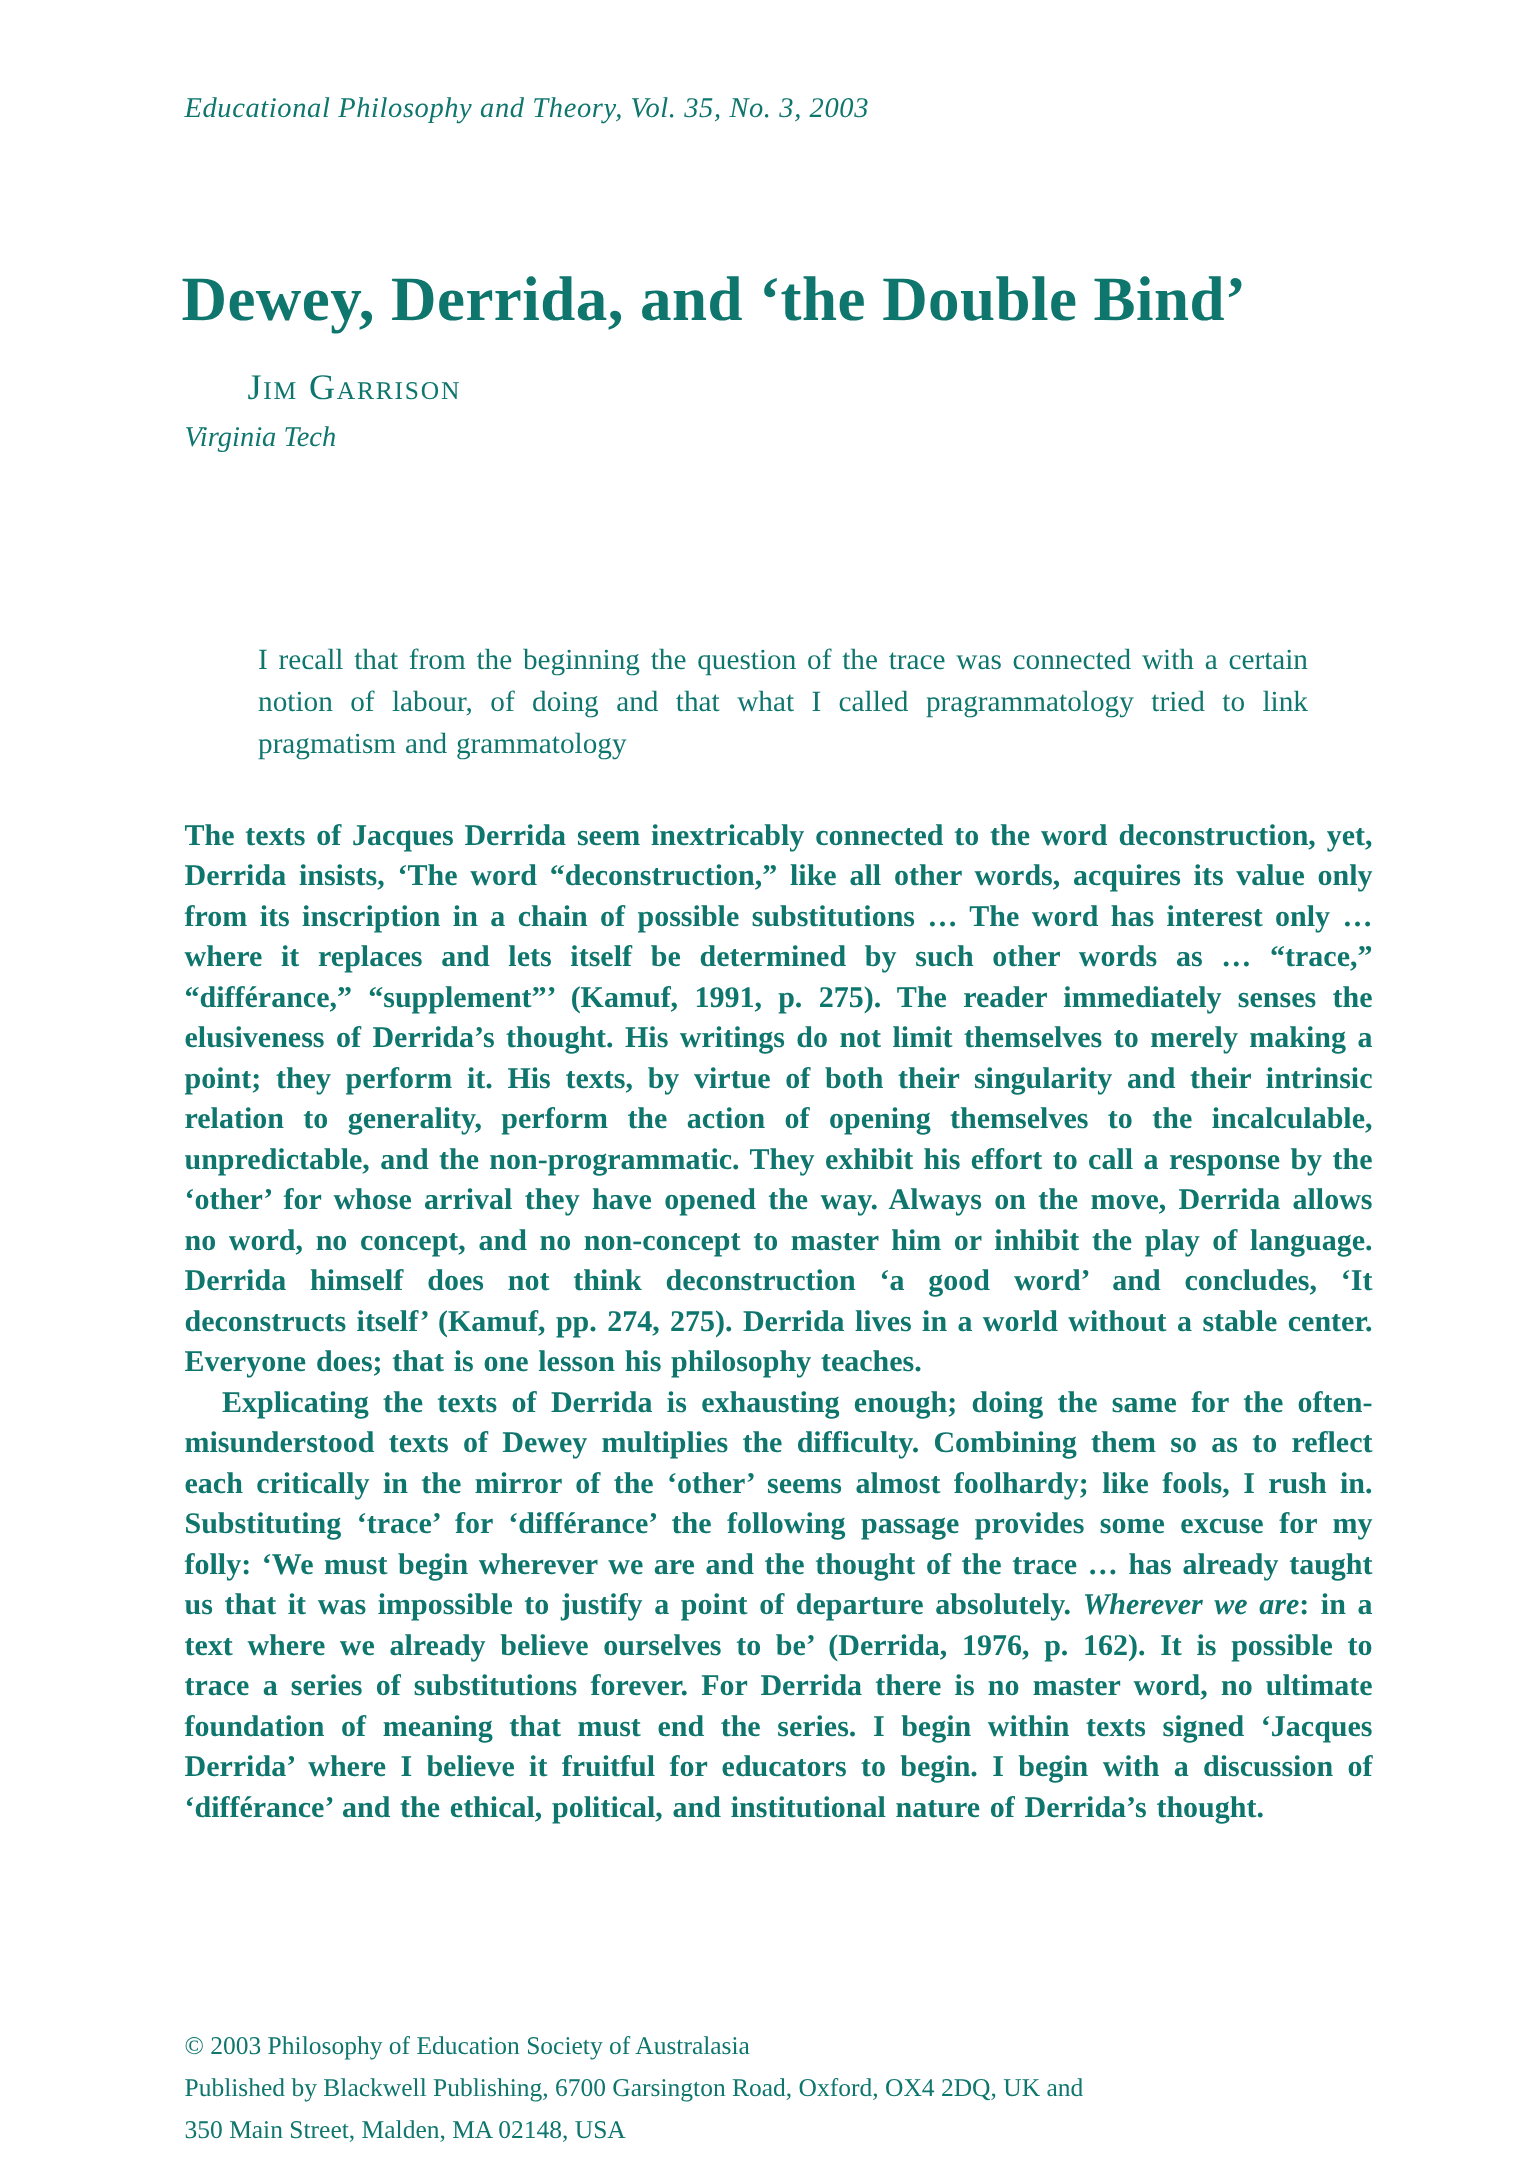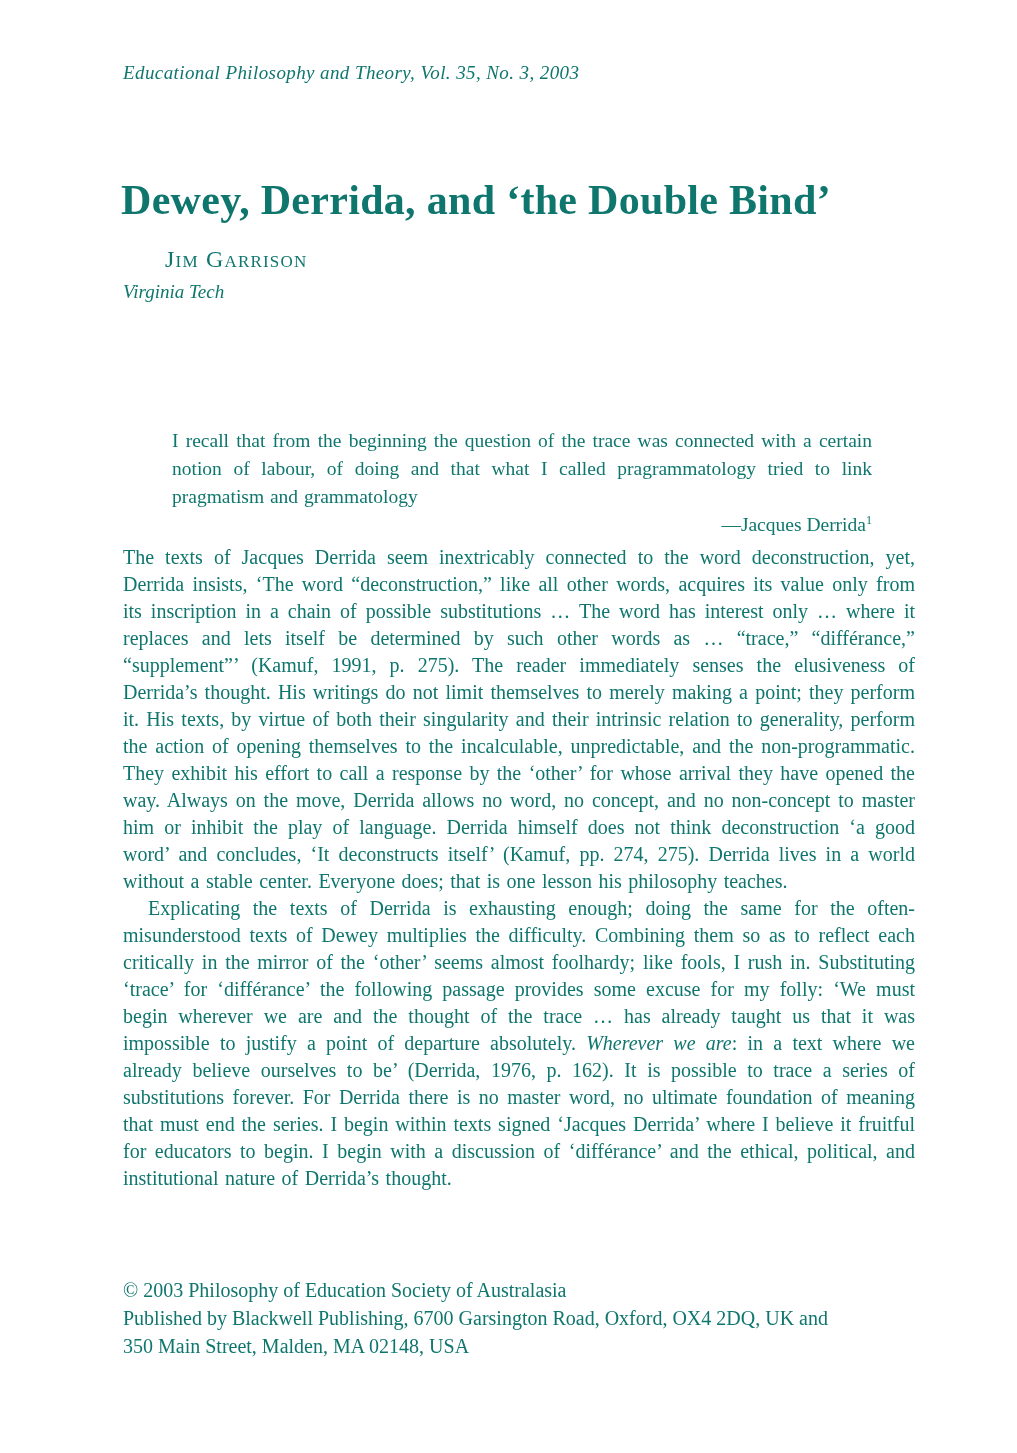--- a/index.html
+++ b/index.html
@@ -78,53 +78,51 @@
     top: 544px;
     width: 792px;
     font-size: 20px;
     line-height: 27px;
     text-align: justify;
     word-spacing: 1.5px;
   }
   .para {
     margin: 0;
     padding: 0;
+    font-weight: bold;
   }
   .p-indent {
     text-indent: 25px;
   }
   .ital {
     font-style: italic;
   }
   .footer {
     position: absolute;
     left: 123px;
-    top: 1276px;
-    font-size: 20px;
+    top: 1350px;
+    font-size: 17px;
     line-height: 28px;
   }
 </style>
 </head>
 <body>
 
 <div class="page">
 
   <div class="journal">Educational Philosophy and Theory, Vol. 35, No. 3, 2003</div>
 
   <h1 class="title">Dewey, Derrida, and ‘the Double Bind’</h1>
 
   <div class="author">Jim Garrison</div>
 
   <div class="affiliation">Virginia Tech</div>
 
   <div class="epigraph">
     <div class="epigraph-text">I recall that from the beginning the question of the trace was connected with a certain notion of labour, of doing and that what I called pragrammatology tried to link pragmatism and grammatology</div>
-    <div class="epigraph-attr">
-      <span>—Jacques Derrida</span><sup class="fn">1</sup>
-    </div>
   </div>
 
   <div class="body-text">
     <p class="para">The texts of Jacques Derrida seem inextricably connected to the word deconstruction, yet, Derrida insists, ‘The word “deconstruction,” like all other words, acquires its value only from its inscription in a chain of possible substitutions … The word has interest only … where it replaces and lets itself be determined by such other words as … “trace,” “différance,” “supplement”’ (Kamuf, 1991, p. 275). The reader immediately senses the elusiveness of Derrida’s thought. His writings do not limit themselves to merely making a point; they perform it. His texts, by virtue of both their singularity and their intrinsic relation to generality, perform the action of opening themselves to the incalculable, unpredictable, and the non-programmatic. They exhibit his effort to call a response by the ‘other’ for whose arrival they have opened the way. Always on the move, Derrida allows no word, no concept, and no non-concept to master him or inhibit the play of language. Derrida himself does not think deconstruction ‘a good word’ and concludes, ‘It deconstructs itself’ (Kamuf, pp. 274, 275). Derrida lives in a world without a stable center. Everyone does; that is one lesson his philosophy teaches.</p>
     <p class="para p-indent"><span>Explicating the texts of Derrida is exhausting enough; doing the same for the often-misunderstood texts of Dewey multiplies the difficulty. Combining them so as to reflect each critically in the mirror of the ‘other’ seems almost foolhardy; like fools, I rush in. Substituting ‘trace’ for ‘différance’ the following passage provides some excuse for my folly: ‘We must begin wherever we are and the thought of the trace … has already taught us that it was impossible to justify a point of departure absolutely. </span><em class="ital">Wherever we are</em><span>: in a text where we already believe ourselves to be’ (Derrida, 1976, p. 162). It is possible to trace a series of substitutions forever. For Derrida there is no master word, no ultimate foundation of meaning that must end the series. I begin within texts signed ‘Jacques Derrida’ where I believe it fruitful for educators to begin. I begin with a discussion of ‘différance’ and the ethical, political, and institutional nature of Derrida’s thought.</span></p>
   </div>
 
   <div class="footer">
     <div>© 2003 Philosophy of Education Society of Australasia</div>
     <div>Published by Blackwell Publishing, 6700 Garsington Road, Oxford, OX4 2DQ, UK and</div>

